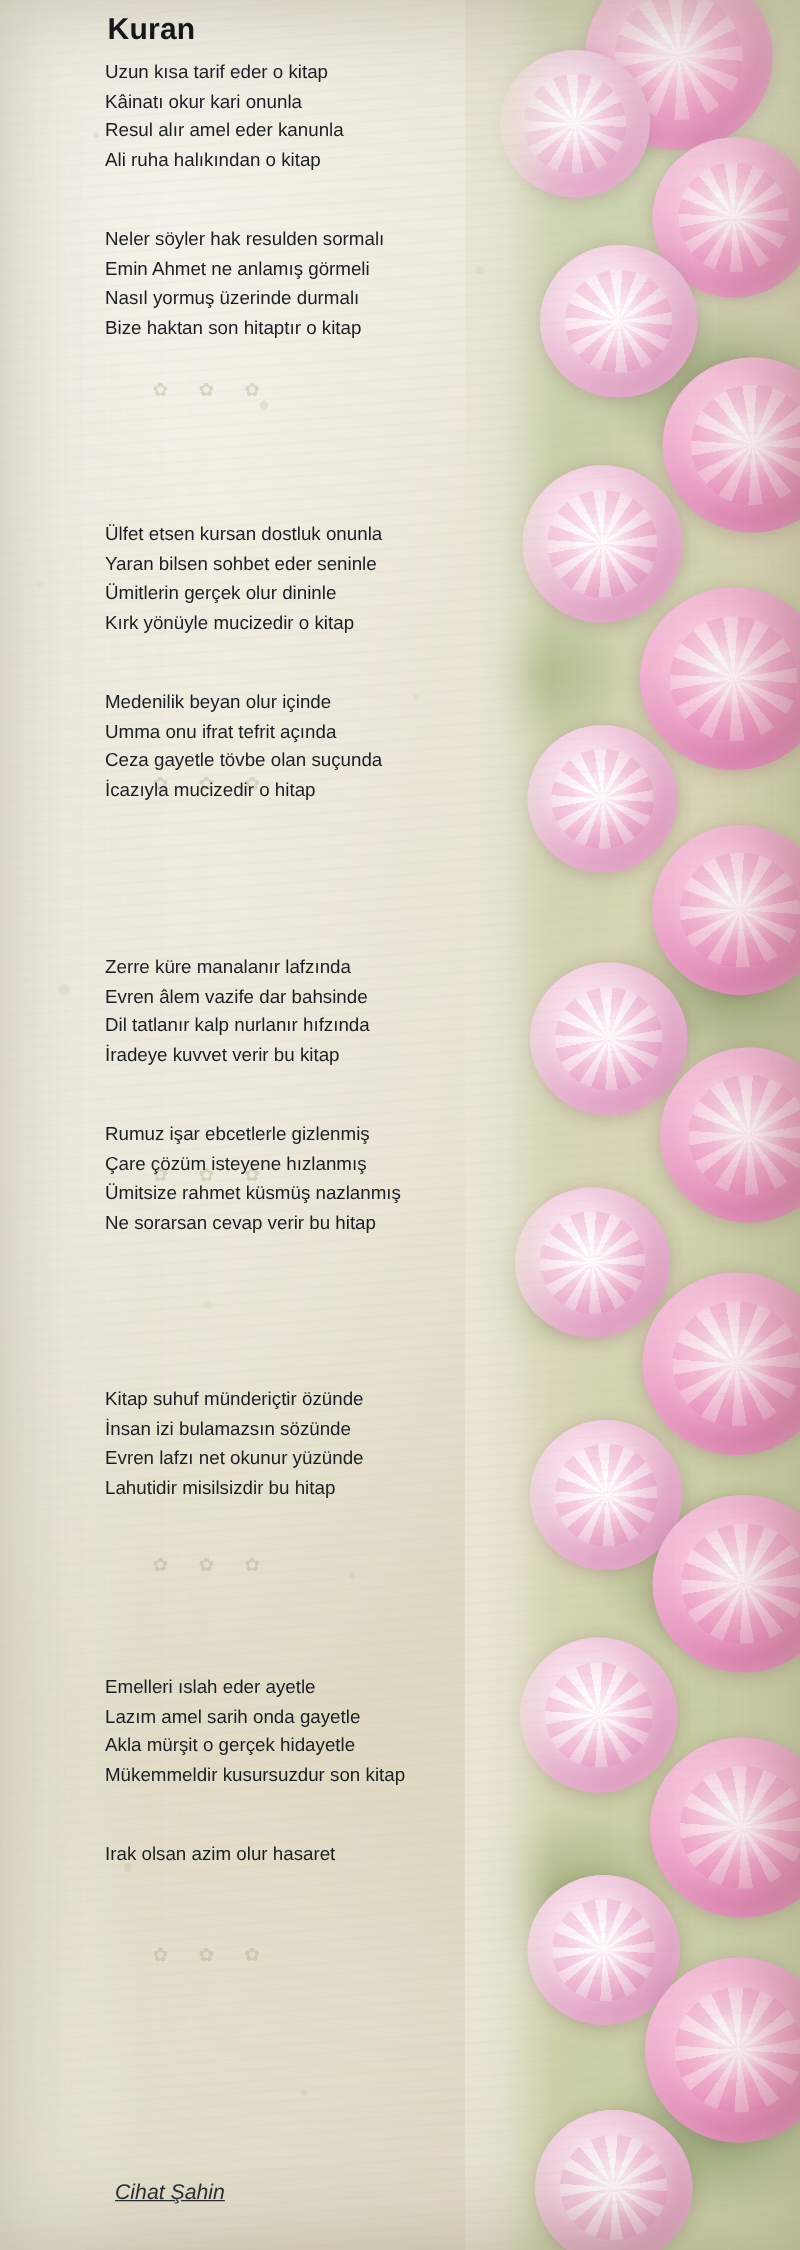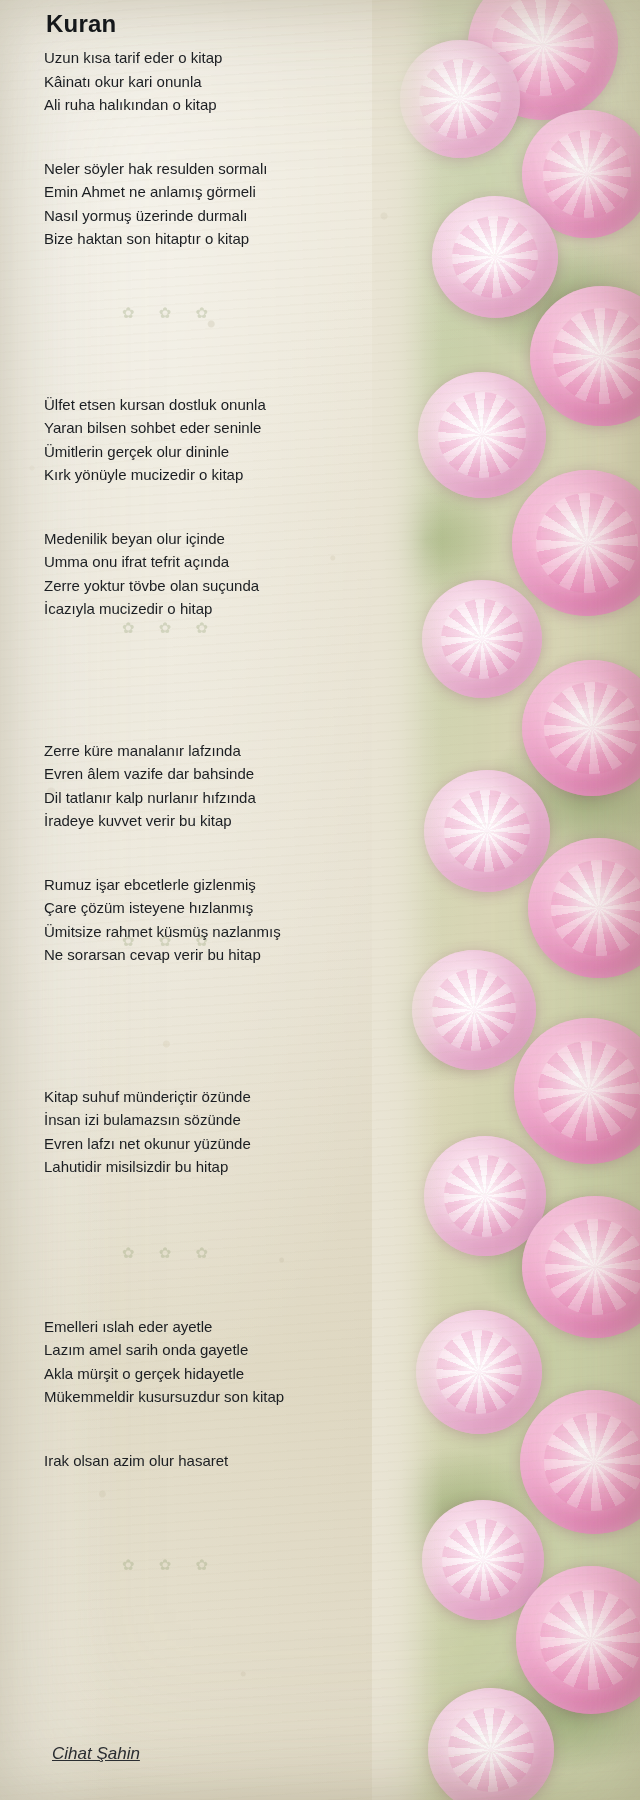--- a/index.html
+++ b/index.html
@@ -144,20 +144,21 @@
     height: 1800px;
     background: linear-gradient(90deg, rgba(233,228,212,1) 0%, rgba(233,228,212,0.75) 38%, rgba(233,228,212,0) 100%);
     pointer-events: none;
   }
 
   
   .content {
     position: absolute;
     inset: 0;
     padding: 0;
+    margin-left: 40px;
   }
   .poem-title {
     position: absolute;
     left: 46px;
     top: 10px;
     font-size: 24px;
     font-weight: bold;
     color: #15181b;
     letter-spacing: 0.2px;
   }
@@ -234,20 +235,21 @@
   <div class="ornament" style="top:1552px;">✿ ✿ ✿</div>
 
   <div class="content">
     <div class="poem-title">Kuran</div>
 
     <div class="stanzas">
 
       <div class="stanza">
         <div class="line">Uzun kısa tarif eder o kitap</div>
         <div class="line">Kâinatı okur kari onunla</div>
+        <div class="line">Resul alır amel eder kanunla</div>
         <div class="line">Ali ruha halıkından o kitap</div>
       </div>
 
       <div class="gap-sm"></div>
 
       <div class="stanza">
         <div class="line">Neler söyler hak resulden sormalı</div>
         <div class="line">Emin Ahmet ne anlamış görmeli</div>
         <div class="line">Nasıl yormuş üzerinde durmalı</div>
         <div class="line">Bize haktan son hitaptır o kitap</div>
@@ -260,21 +262,21 @@
         <div class="line">Yaran bilsen sohbet eder seninle</div>
         <div class="line">Ümitlerin gerçek olur dininle</div>
         <div class="line">Kırk yönüyle mucizedir o kitap</div>
       </div>
 
       <div class="gap-sm"></div>
 
       <div class="stanza">
         <div class="line">Medenilik beyan olur içinde</div>
         <div class="line">Umma onu ifrat tefrit açında</div>
-        <div class="line">Zerre yoktur tövbe olan suçunda</div>
+        <div class="line">Ceza gayetle tövbe olan suçunda</div>
         <div class="line">İcazıyla mucizedir o hitap</div>
       </div>
 
       <div class="gap-md"></div>
 
       <div class="stanza">
         <div class="line">Zerre küre manalanır lafzında</div>
         <div class="line">Evren âlem vazife dar bahsinde</div>
         <div class="line">Dil tatlanır kalp nurlanır hıfzında</div>
         <div class="line">İradeye kuvvet verir bu kitap</div>

